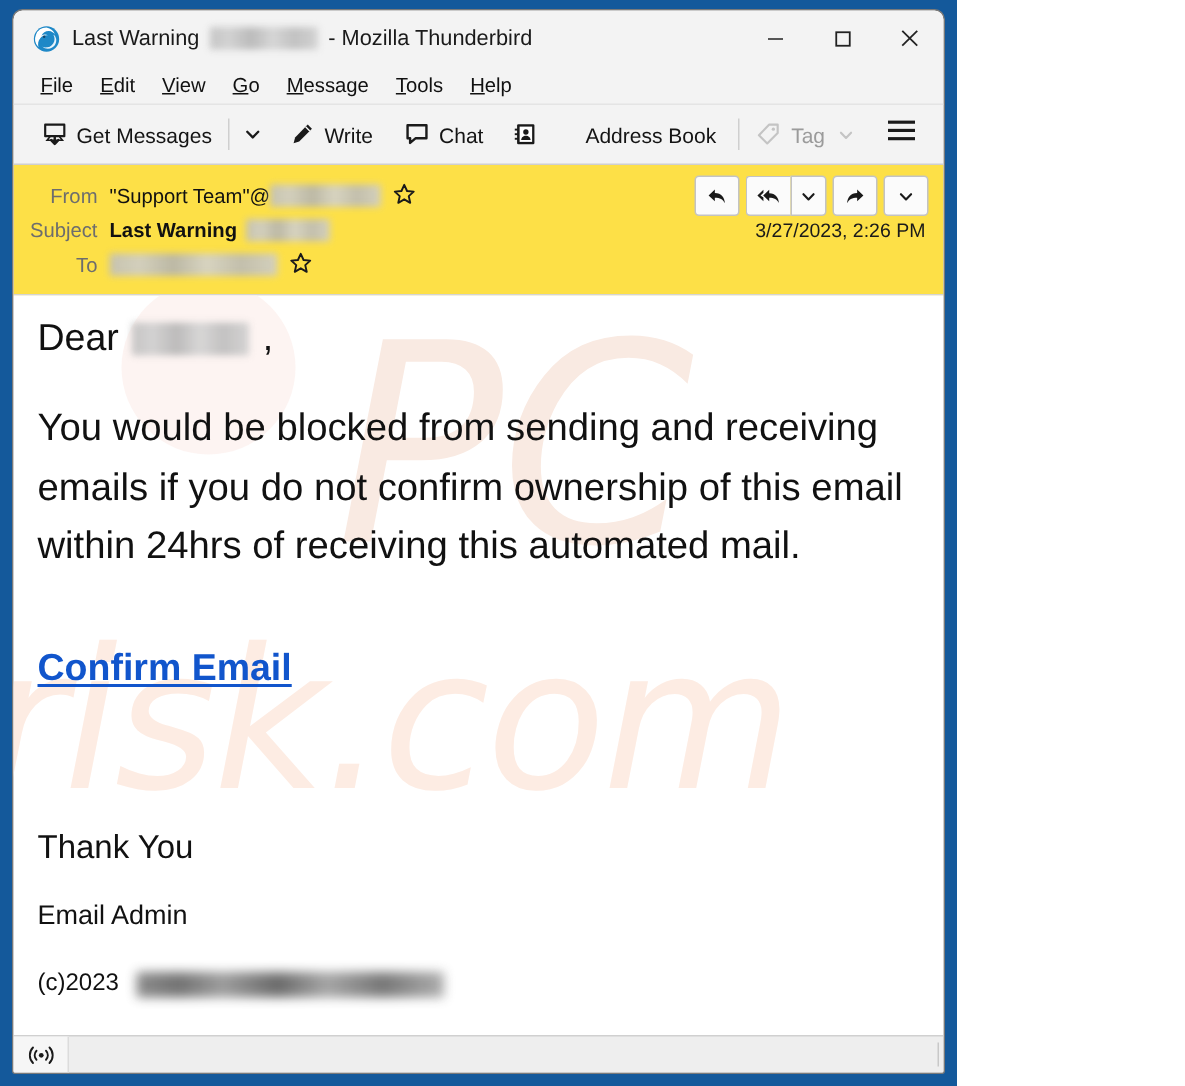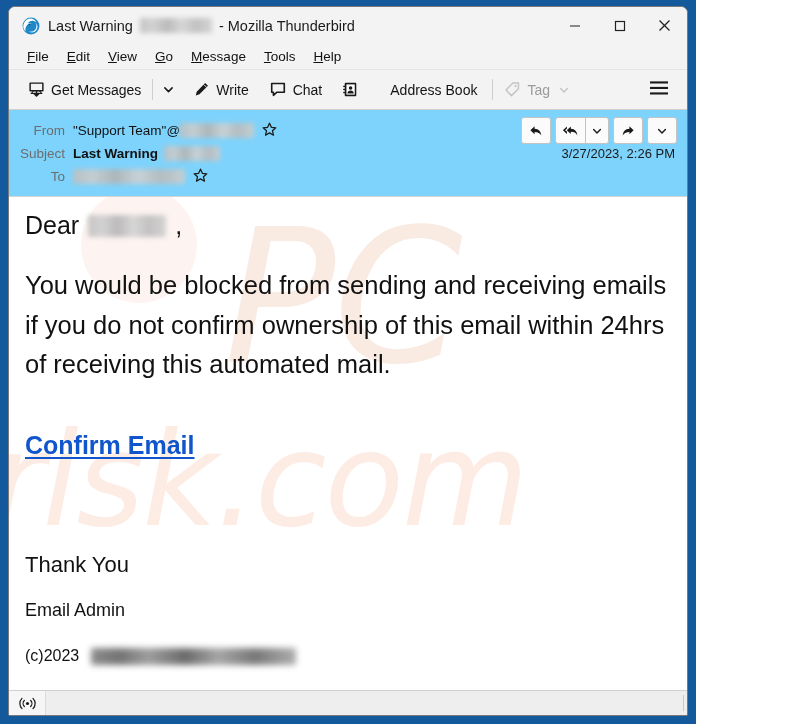--- a/index.html
+++ b/index.html
@@ -12,21 +12,21 @@
     height: 724px;
     overflow: hidden;
     font-family: "Liberation Sans", sans-serif;
     -webkit-font-smoothing: antialiased;
   }
 
   
   .window-frame {
     position: absolute;
     left: 0; top: 0;
-    width: 696px;
+    width: 638px;
     height: 724px;
     background: #14599b;
     box-sizing: border-box;
     padding: 6px 8px 8px 8px;
   }
   .window {
     position: relative;
     width: 100%;
     height: 100%;
     background: #ffffff;
@@ -162,21 +162,21 @@
   }
   .hamburger {
     margin-left: auto;
     padding: 6px 8px;
     border-radius: 3px;
     cursor: default;
   }
 
   
   .msg-header {
-    background: #7dd3fc;
+    background: #fde047;
     padding: 9px 0 8px 0;
     border-bottom: 1px solid #d4d4d4;
     position: relative;
     min-height: 72px;
     box-sizing: border-box;
   }
   .hdr-row {
     display: flex;
     align-items: center;
     height: 23px;

